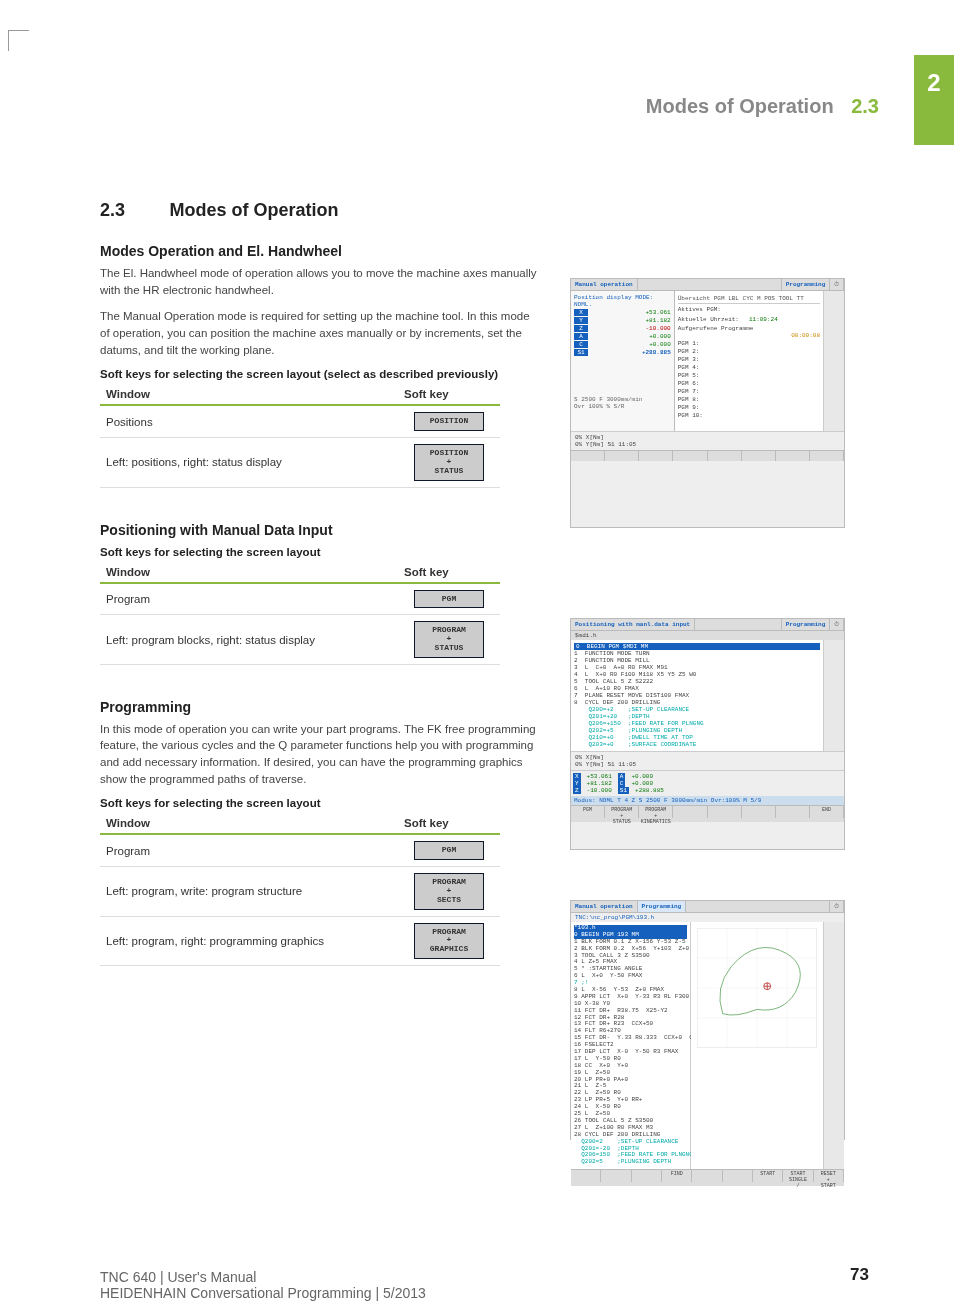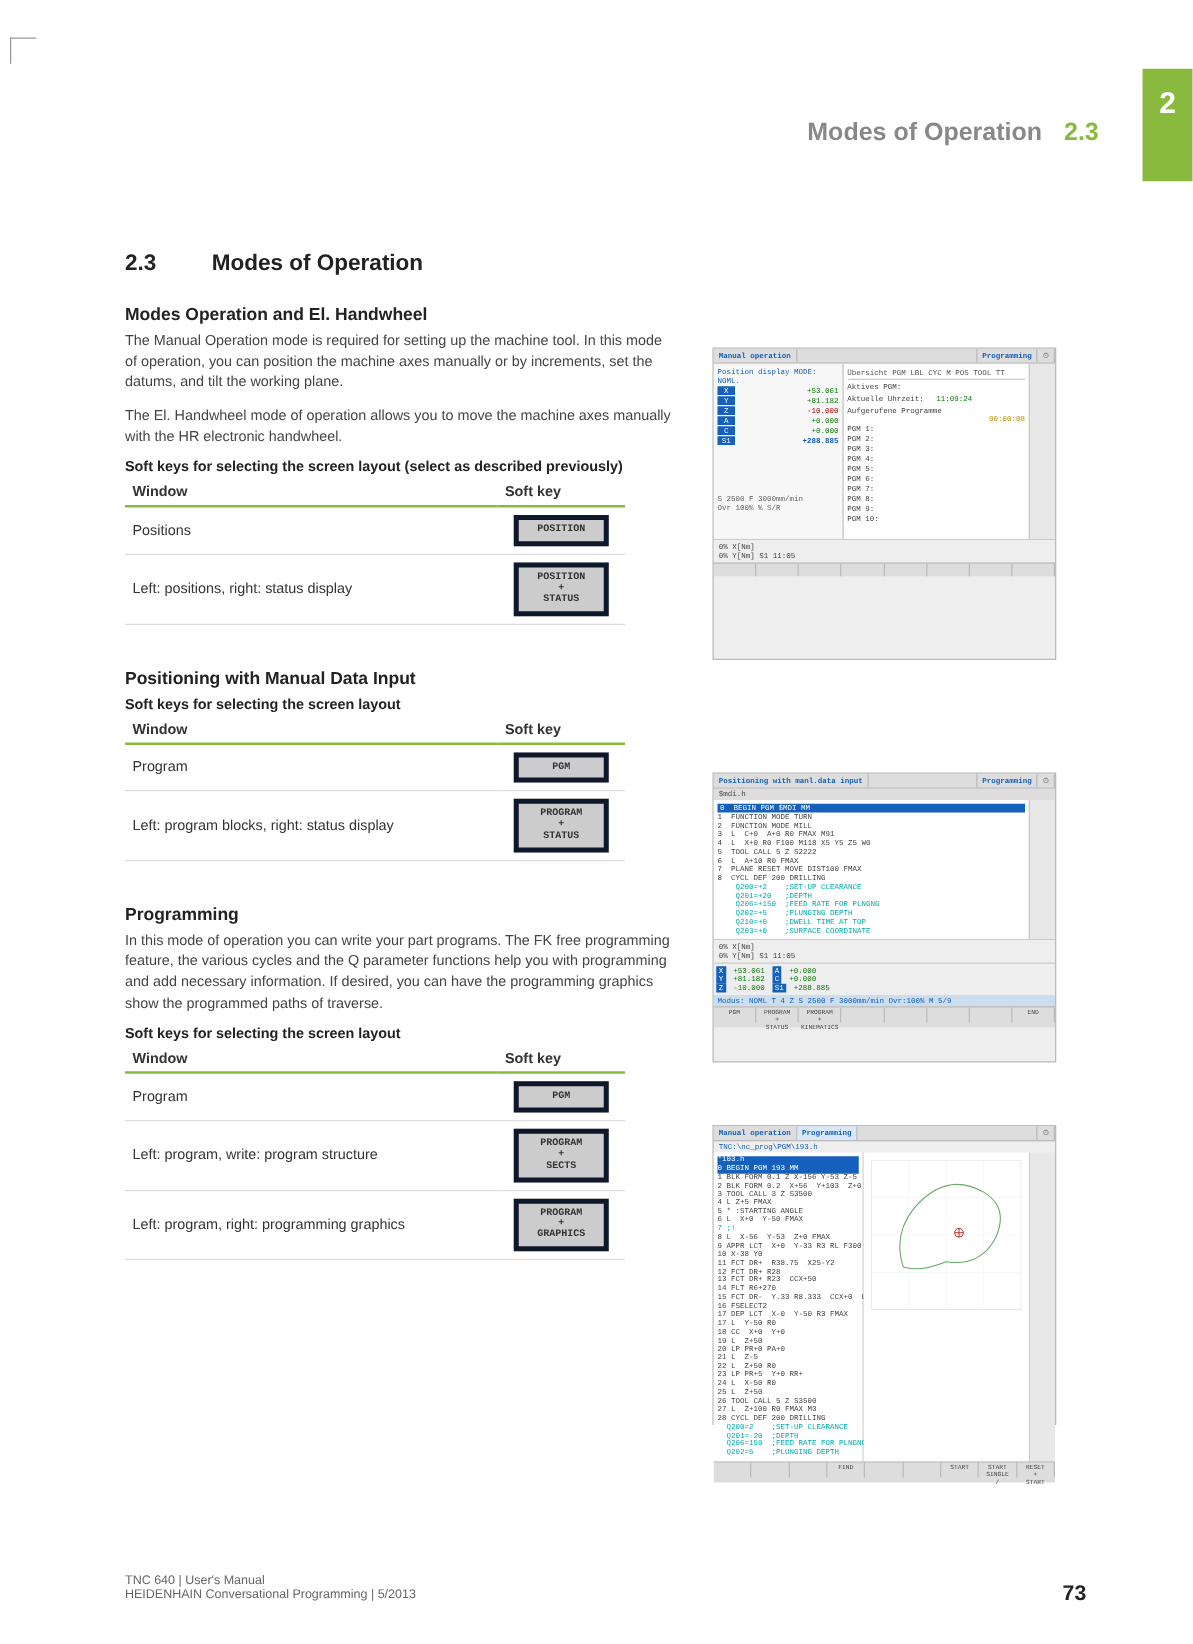--- a/index.html
+++ b/index.html
@@ -91,21 +91,21 @@
     vertical-align: middle;
     border-bottom: 1px solid #ddd;
   }
   table.softkeys td.sk {
     width: 90px;
     text-align: center;
   }
   .sk-btn {
     display: inline-block;
     background: #ccc;
-    border: 4px solid #0f172a;
+    border: 1px solid #0f172a;
     font-family: "Courier New", monospace;
     font-size: 8px;
     font-weight: bold;
     color: #333;
     padding: 4px 6px;
     line-height: 1.1;
     min-width: 56px;
     text-align: center;
     white-space: pre;
   }
@@ -176,22 +176,22 @@
   .ss3-left { width: 44%; background: #fff; padding: 3px; box-sizing:border-box; border-right:1px solid #ccc;}
   .ss3-right { flex: 1; background: #fff; position: relative;}
   .ss3-left div { white-space: pre; line-height: 1.15;}
   .ss3-left .hl { background:#1560bd; color:#fff;}
   .ss3-left .c { color:#0aa;}
   .ss3-graph { position:absolute; top:6px; left:6px; right:6px; bottom:6px; }
 
   .footer {
     position: absolute;
     left: 100px;
-    bottom: 34px;
-    font-size: 10px;
+    bottom: 14px;
+    font-size: 14px;
     color: #666;
   }
   .page-num {
     position: absolute;
     right: 85px;
     bottom: 30px;
     font-size: 17px;
     font-weight: bold;
     color: #222;
   }
@@ -216,22 +216,22 @@
 </div>
 
 <div class="content">
 
   <div>
     <span class="sec-num">2.3</span>
     <span class="sec-title">Modes of Operation</span>
   </div>
 
   <h2 class="sub">Modes Operation and El. Handwheel</h2>
+  <p class="body">The El. Handwheel mode of operation allows you to move the machine axes manually with the HR electronic handwheel.</p>
   <p class="body">The Manual Operation mode is required for setting up the machine tool. In this mode of operation, you can position the machine axes manually or by increments, set the datums, and tilt the working plane.</p>
-  <p class="body">The El. Handwheel mode of operation allows you to move the machine axes manually with the HR electronic handwheel.</p>
   <p class="bold-line">Soft keys for selecting the screen layout (select as described previously)</p>
 
   <table class="softkeys">
     <tbody>
         <tr>
       <th>Window</th>
       <th>Soft key</th>
     </tr>
     <tr>
       <td>Positions</td>

